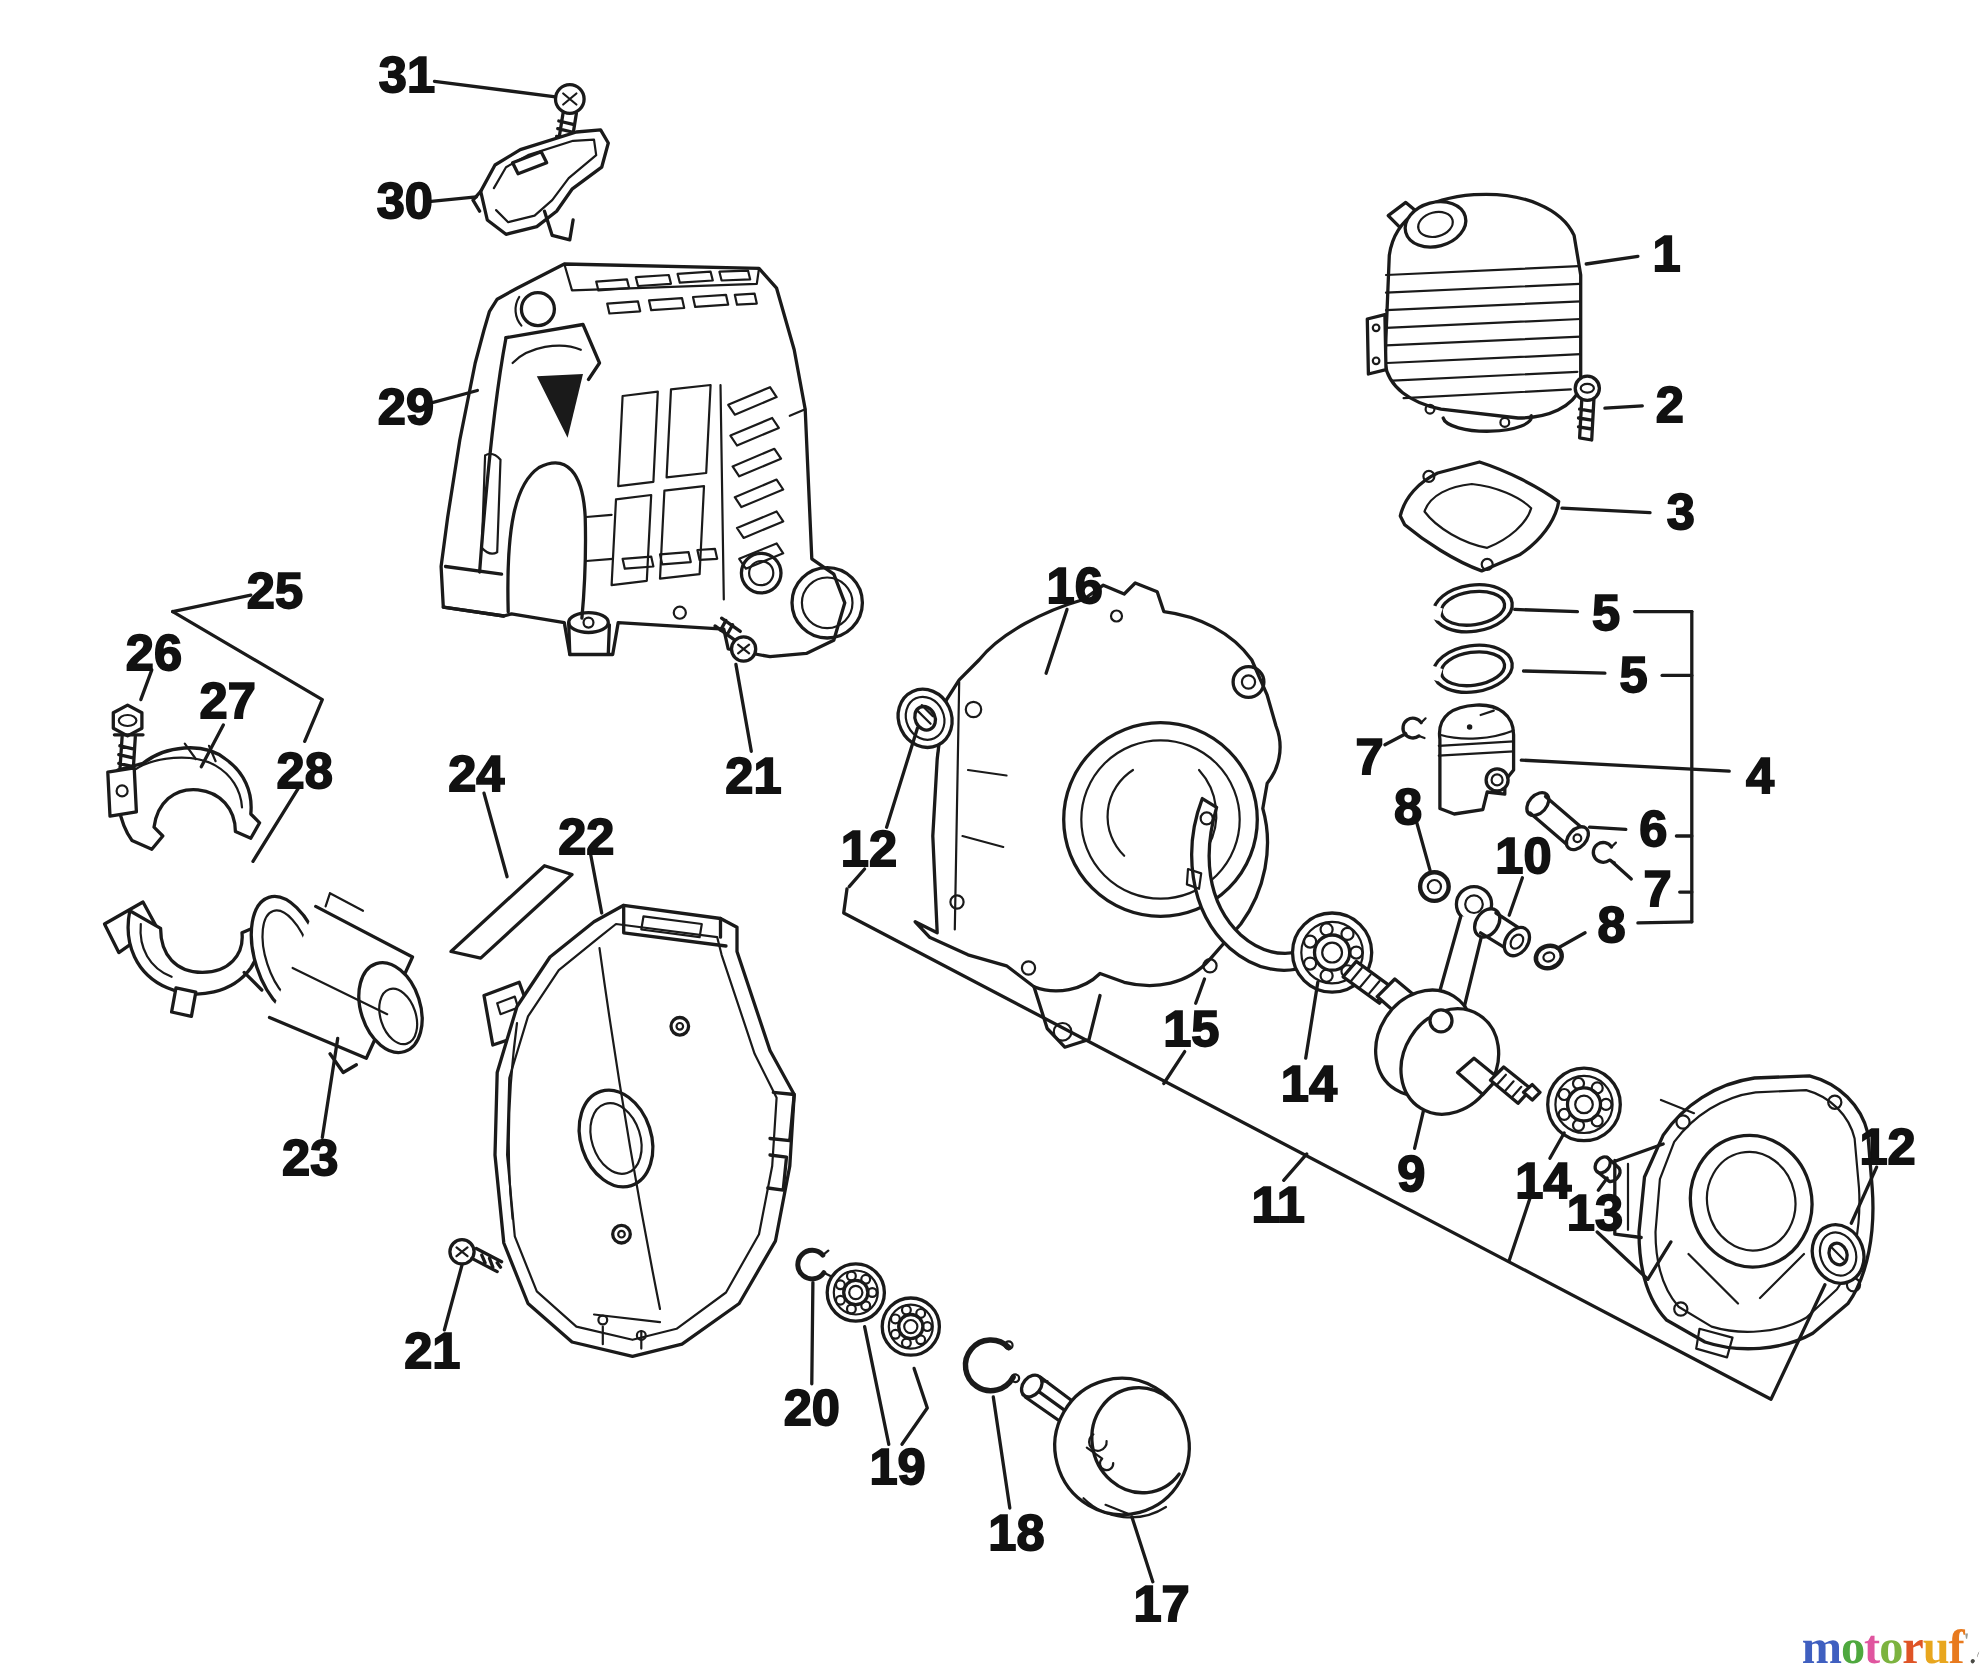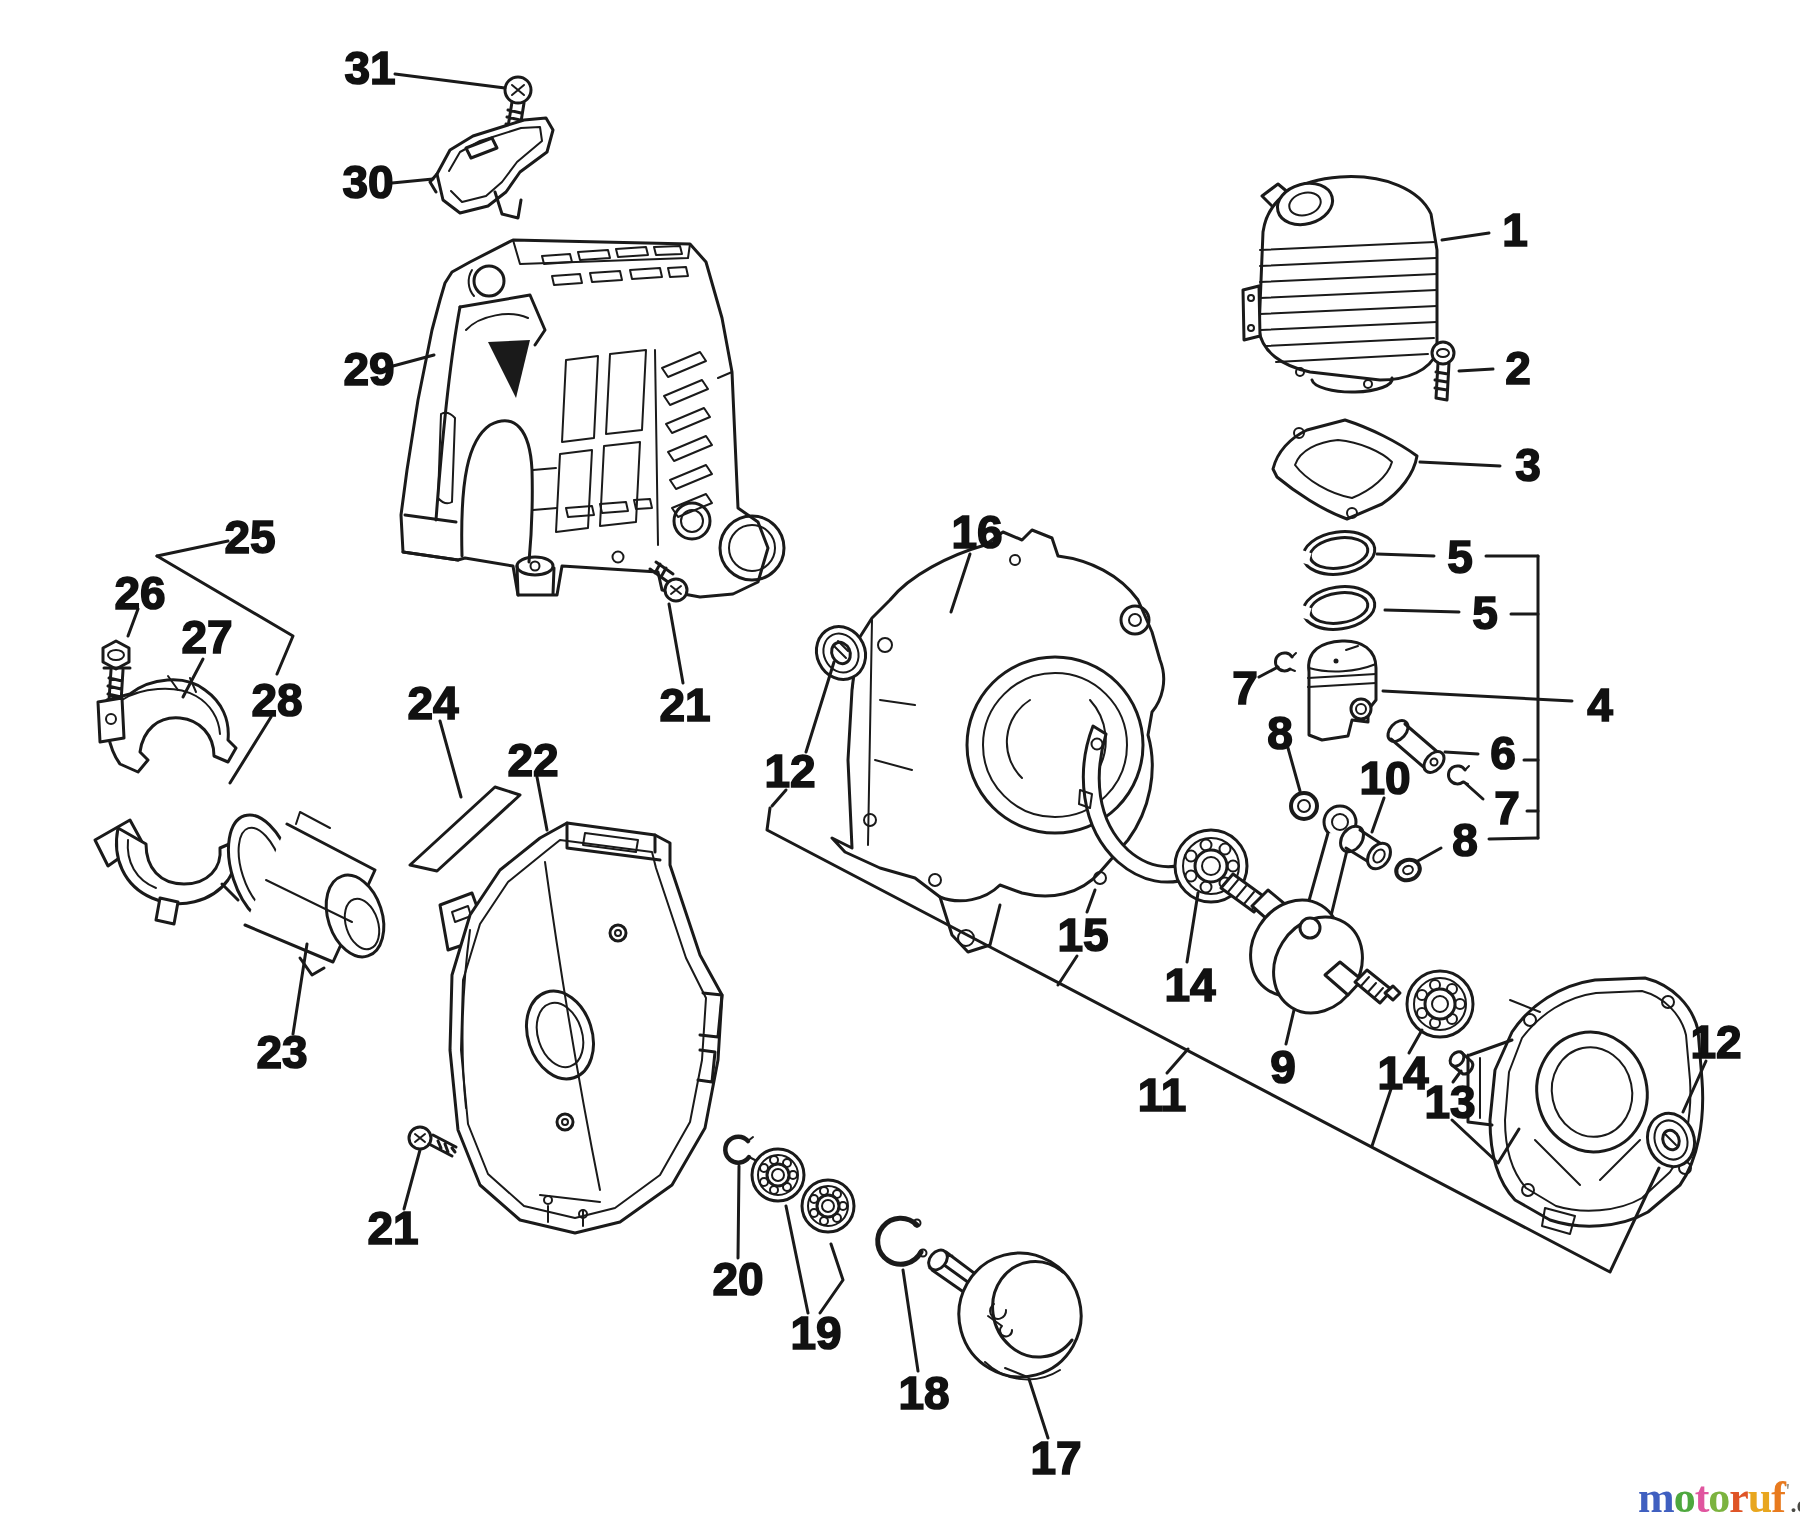--- a/index.html
+++ b/index.html
@@ -1,17 +1,17 @@
 <!DOCTYPE html>
 <html><head>
 <meta charset="utf-8">
 <style>
   html,body{margin:0;padding:0;background:#ffffff;}
   #stage{position:relative;width:1800px;height:1523px;background:#fff;overflow:hidden;
-         font-family:"Liberation Sans",sans-serif;}
+         font-family:"Liberation Sans",sans-serif;border-radius:28px;}
   svg{position:absolute;left:0;top:0;}
   
   .p{fill:#ffffff;stroke:#1a1a1a;stroke-width:3;stroke-linejoin:round;stroke-linecap:round;}
   .l{fill:none;stroke:#1a1a1a;stroke-width:3;stroke-linejoin:round;stroke-linecap:round;}
   .t{fill:none;stroke:#1a1a1a;stroke-width:2;stroke-linejoin:round;stroke-linecap:round;}
   .dark{fill:#1a1a1a;stroke:none;}
   .leader{fill:none;stroke:#1a1a1a;stroke-width:3;stroke-linecap:round;stroke-linejoin:round;}
   .callout{font-family:"Liberation Sans",sans-serif;font-weight:700;font-size:46px;
            fill:#111;stroke:#111;stroke-width:1.6px;paint-order:stroke;
            text-anchor:middle;}

